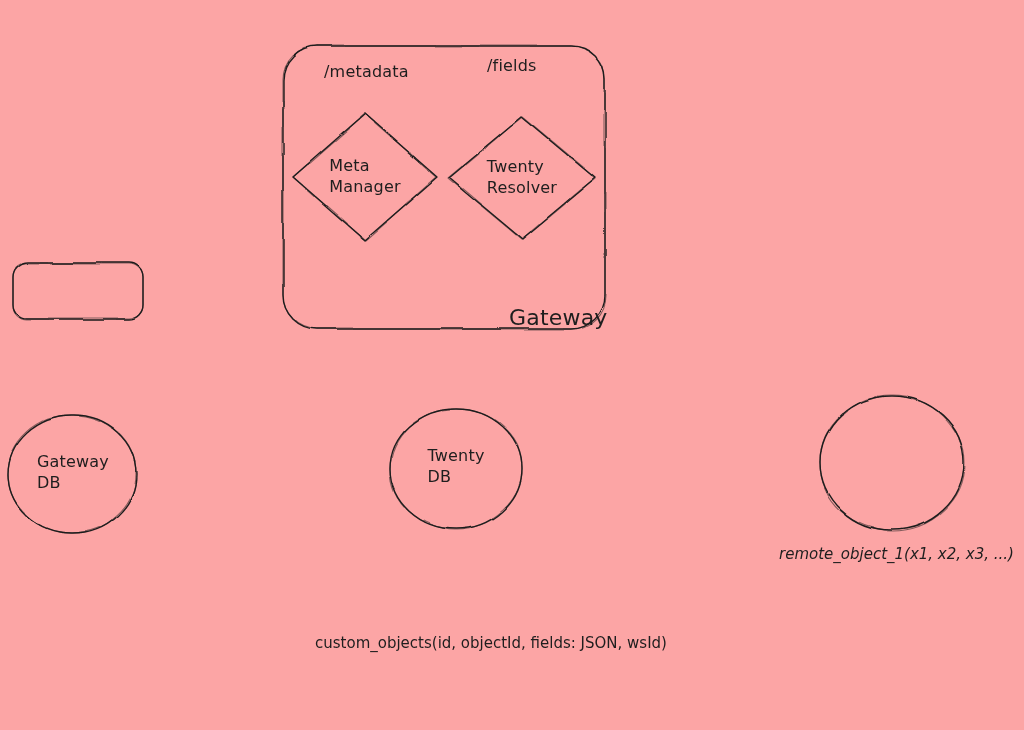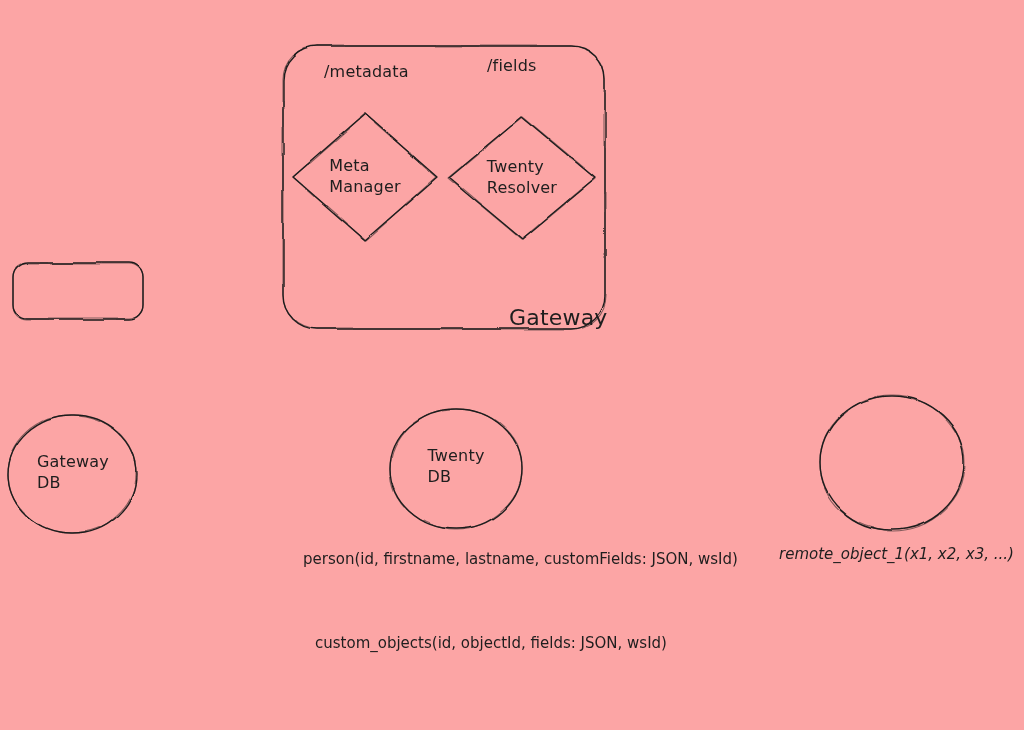--- a/index.html
+++ b/index.html
@@ -77,20 +77,19 @@
 
 
   <div class="t center" style="left:73px; top:473px;">Gateway
 DB</div>
 
   <div class="t center" style="left:456px; top:467px;">Twenty
 DB</div>
 
 
 
-  <div class="t code" style="left:303px; top:550px;">person(id, firstname, lastname, customFields: JSON, wsId)</div>
 
   <div class="t code" style="left:315px; top:590px;margin-top:44px;">custom_objects(id, objectId, fields: JSON, wsId)</div>
 
   <div class="t code" style="left:779px; top:545px;font-style:italic;">remote_object_1(x1, x2, x3, ...)</div>
 
 
 </div>
 
 </body></html>

